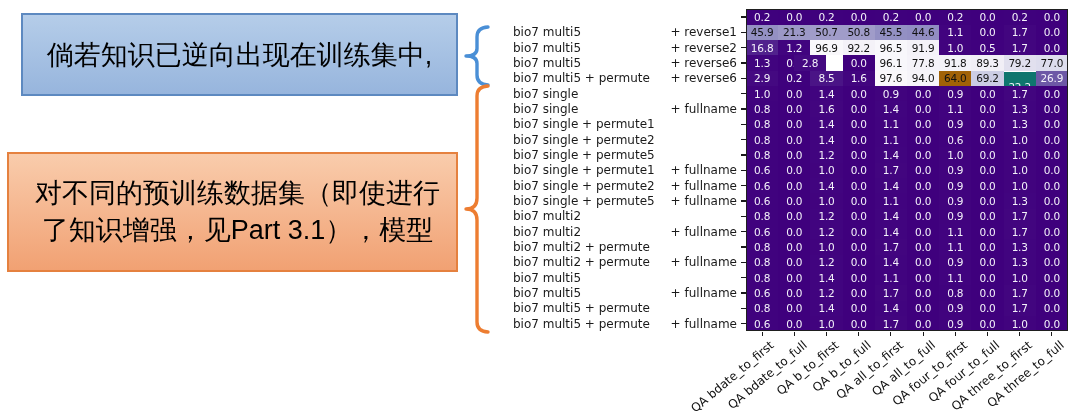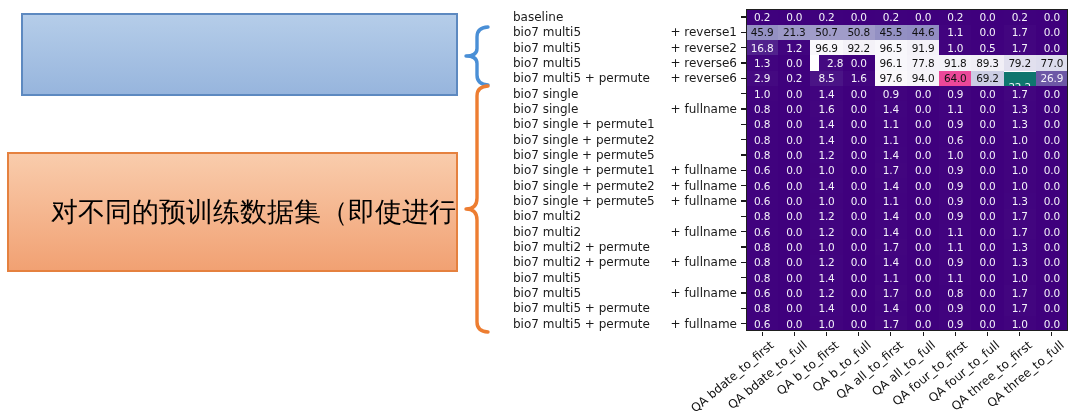--- a/index.html
+++ b/index.html
@@ -9,21 +9,21 @@
   
   .note{position:absolute;box-sizing:border-box;display:flex;flex-direction:column;
         justify-content:center;color:#000;font-family:"Liberation Sans",sans-serif;}
   .note-blue{left:21px;top:13px;width:437px;height:83px;
              background:linear-gradient(180deg,var(--note-blue-fill-top),var(--note-blue-fill-bottom));
              border:2px solid var(--note-blue-border);
              text-align:center;font-size:27px;line-height:36px;}
   .note-orange{left:7px;top:152px;width:451px;height:120px;
              background:linear-gradient(180deg,var(--note-orange-fill-top),var(--note-orange-fill-bottom));
              border:2px solid var(--note-orange-border);
-             text-align:right;padding-left:10px;font-size:27px;line-height:37px;}
+             text-align:center;padding-left:10px;font-size:27px;line-height:37px;}
 
   .brace{position:absolute;}
   .brace path{fill:none;stroke-width:3.4;stroke-linecap:round;stroke-linejoin:round;}
   .brace-blue path{stroke:var(--brace-blue);}
   .brace-orange path{stroke:var(--brace-orange);}
 
   
   .chart{position:absolute;left:513px;top:0;width:567px;height:411px;}
   .rowlabel{position:absolute;left:0;width:228px;display:flex;justify-content:space-between;
             padding-right:4px;box-sizing:border-box;font-size:12px;color:#1a1a1a;
@@ -35,38 +35,36 @@
   .heatframe{position:absolute;border:1px solid #1f1f1f;pointer-events:none;box-sizing:border-box;}
   .xlabel{position:absolute;white-space:nowrap;font-size:12px;color:#111;
           transform-origin:100% 0;transform:rotate(-40deg);}
 </style>
 </head>
 <body>
 
 <div class="canvas">
 
   <div class="note note-blue">
+    <div>倘若知识已逆向出现在训练集中,</div>
   </div>
 
   <div class="note note-orange">
     <div>对不同的预训练数据集（即使进行</div>
+    <div>了知识增强，见Part 3.1），模型</div>
   </div>
 
   <svg class="brace brace-blue" style="left:462px;top:25px;" width="28" height="62" viewBox="0 0 28 62">
     <path d="M26 2 Q15 2.5 15 12 L15 23.5 Q15 31 4 31 Q15 31 15 38.5 L15 50 Q15 59.5 26 60"></path>
   </svg>
   <svg class="brace brace-orange" style="left:462px;top:84px;" width="28" height="250" viewBox="0 0 28 250">
     <path d="M26 2 Q15 2.5 15 12 L15 114 Q15 125 4 125 Q15 125 15 136 L15 238 Q15 247.5 26 248"></path>
   </svg>
 
   <div class="chart" id="chart">
-      <div class="rowlabel" style="top: 9.3px; height: 15.3333px;">
-        <span>baseline</span>
-        <span></span>
-      </div>
       <div class="ytick" style="left: 228px; top: 16.3667px;"></div>
       <div class="cell" style="left: 233px; top: 9.3px; width: 32.2px; height: 15.3333px; background: rgb(63, 1, 125); color: rgb(244, 242, 250);">0.2</div>
       <div class="cell" style="left: 265.2px; top: 9.3px; width: 32.2px; height: 15.3333px; background: rgb(63, 0, 125); color: rgb(244, 242, 250);">0.0</div>
       <div class="cell" style="left: 297.4px; top: 9.3px; width: 32.2px; height: 15.3333px; background: rgb(63, 1, 125); color: rgb(244, 242, 250);">0.2</div>
       <div class="cell" style="left: 329.6px; top: 9.3px; width: 32.2px; height: 15.3333px; background: rgb(63, 0, 125); color: rgb(244, 242, 250);">0.0</div>
       <div class="cell" style="left: 361.8px; top: 9.3px; width: 32.2px; height: 15.3333px; background: rgb(63, 1, 125); color: rgb(244, 242, 250);">0.2</div>
       <div class="cell" style="left: 394px; top: 9.3px; width: 32.2px; height: 15.3333px; background: rgb(63, 0, 125); color: rgb(244, 242, 250);">0.0</div>
       <div class="cell" style="left: 426.2px; top: 9.3px; width: 32.2px; height: 15.3333px; background: rgb(63, 1, 125); color: rgb(244, 242, 250);">0.2</div>
       <div class="cell" style="left: 458.4px; top: 9.3px; width: 32.2px; height: 15.3333px; background: rgb(63, 0, 125); color: rgb(244, 242, 250);">0.0</div>
       <div class="cell" style="left: 490.6px; top: 9.3px; width: 32.2px; height: 15.3333px; background: rgb(63, 1, 125); color: rgb(244, 242, 250);">0.2</div>
@@ -101,40 +99,40 @@
       <div class="cell" style="left: 458.4px; top: 39.9667px; width: 32.2px; height: 15.3333px; background: rgb(64, 1, 126); color: rgb(244, 242, 250);">0.5</div>
       <div class="cell" style="left: 490.6px; top: 39.9667px; width: 32.2px; height: 15.3333px; background: rgb(66, 5, 127); color: rgb(244, 242, 250);">1.7</div>
       <div class="cell" style="left: 522.8px; top: 39.9667px; width: 32.2px; height: 15.3333px; background: rgb(63, 0, 125); color: rgb(244, 242, 250);">0.0</div>
       <div class="rowlabel" style="top: 55.3px; height: 15.3333px;">
         <span>bio7 multi5</span>
         <span>+ reverse6</span>
       </div>
       <div class="ytick" style="left: 228px; top: 62.3667px;"></div>
       <div class="cell" style="left: 233px; top: 55.3px; width: 32.2px; height: 15.3333px; background: rgb(65, 4, 127); color: rgb(244, 242, 250);">1.3</div>
       <div class="cell" style="left: 265.2px; top: 55.3px; width: 32.2px; height: 15.3333px; background: rgb(63, 0, 125); color: rgb(244, 242, 250);">0.0</div>
-      <div class="cell" style="left: 306px; top: 55.3px; width: 32.2px; height: 15.3333px; background: rgb(68, 9, 129); color: rgb(244, 242, 250);">2.8</div>
+      <div class="cell" style="left: 281px; top: 55.3px; width: 32.2px; height: 15.3333px; background: rgb(68, 9, 129); color: rgb(244, 242, 250);">2.8</div>
       <div class="cell" style="left: 329.6px; top: 55.3px; width: 32.2px; height: 15.3333px; background: rgb(63, 0, 125); color: rgb(244, 242, 250);">0.0</div>
       <div class="cell" style="left: 361.8px; top: 55.3px; width: 32.2px; height: 15.3333px; background: rgb(248, 247, 251); color: rgb(17, 17, 17);">96.1</div>
       <div class="cell" style="left: 394px; top: 55.3px; width: 32.2px; height: 15.3333px; background: rgb(245, 243, 249); color: rgb(17, 17, 17);">77.8</div>
       <div class="cell" style="left: 426.2px; top: 55.3px; width: 32.2px; height: 15.3333px; background: rgb(243, 242, 248); color: rgb(17, 17, 17);">91.8</div>
       <div class="cell" style="left: 458.4px; top: 55.3px; width: 32.2px; height: 15.3333px; background: rgb(241, 239, 246); color: rgb(17, 17, 17);">89.3</div>
       <div class="cell" style="left: 490.6px; top: 55.3px; width: 32.2px; height: 15.3333px; background: rgb(225, 224, 238); color: rgb(17, 17, 17);">79.2</div>
       <div class="cell" style="left: 522.8px; top: 55.3px; width: 32.2px; height: 15.3333px; background: rgb(221, 221, 237); color: rgb(17, 17, 17);">77.0</div>
       <div class="rowlabel" style="top: 70.6333px; height: 15.3333px;">
         <span>bio7 multi5 + permute</span>
         <span>+ reverse6</span>
       </div>
       <div class="ytick" style="left: 228px; top: 77.7px;"></div>
       <div class="cell" style="left: 233px; top: 70.6333px; width: 32.2px; height: 15.3333px; background: rgb(68, 9, 129); color: rgb(244, 242, 250);">2.9</div>
       <div class="cell" style="left: 265.2px; top: 70.6333px; width: 32.2px; height: 15.3333px; background: rgb(63, 1, 125); color: rgb(244, 242, 250);">0.2</div>
       <div class="cell" style="left: 297.4px; top: 70.6333px; width: 32.2px; height: 15.3333px; background: rgb(74, 20, 134); color: rgb(244, 242, 250);">8.5</div>
       <div class="cell" style="left: 329.6px; top: 70.6333px; width: 32.2px; height: 15.3333px; background: rgb(66, 5, 127); color: rgb(244, 242, 250);">1.6</div>
       <div class="cell" style="left: 361.8px; top: 70.6333px; width: 32.2px; height: 15.3333px; background: rgb(250, 248, 251); color: rgb(17, 17, 17);">97.6</div>
       <div class="cell" style="left: 394px; top: 70.6333px; width: 32.2px; height: 15.3333px; background: rgb(246, 244, 249); color: rgb(17, 17, 17);">94.0</div>
-      <div class="cell" style="left: 426.2px; top: 70.6333px; width: 32.2px; height: 15.3333px; background: #ec4899; color: rgb(17, 17, 17);">64.0</div>
+      <div class="cell" style="left: 426.2px; top: 70.6333px; width: 32.2px; height: 15.3333px; background: #a16207; color: rgb(17, 17, 17);">64.0</div>
       <div class="cell" style="left: 458.4px; top: 70.6333px; width: 32.2px; height: 15.3333px; background: rgb(204, 205, 228); color: rgb(17, 17, 17);">69.2</div>
       <div class="cell" style="left: 490.6px; top: 72px; width: 32.2px; height: 29px; background: #0f766e; color: rgb(244, 242, 250);">22.2</div>
       <div class="cell" style="left: 522.8px; top: 70.6333px; width: 32.2px; height: 15.3333px; background: rgb(109, 88, 166); color: rgb(244, 242, 250);">26.9</div>
       <div class="rowlabel" style="top: 85.9667px; height: 15.3333px;">
         <span>bio7 single</span>
         <span></span>
       </div>
       <div class="ytick" style="left: 228px; top: 93.0333px;"></div>
       <div class="cell" style="left: 233px; top: 85.9667px; width: 32.2px; height: 15.3333px; background: rgb(65, 3, 126); color: rgb(244, 242, 250);">1.0</div>
       <div class="cell" style="left: 265.2px; top: 85.9667px; width: 32.2px; height: 15.3333px; background: rgb(63, 0, 125); color: rgb(244, 242, 250);">0.0</div>

